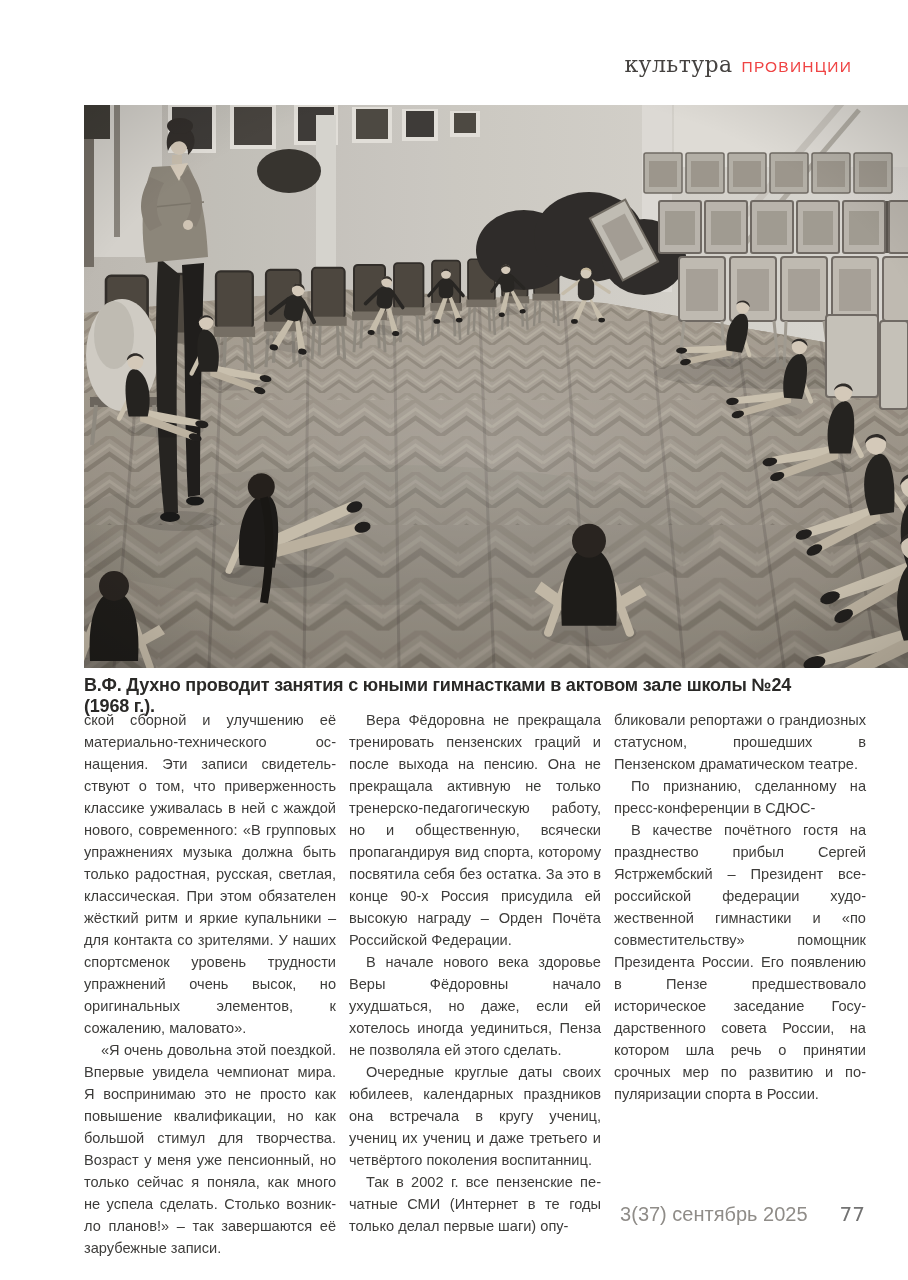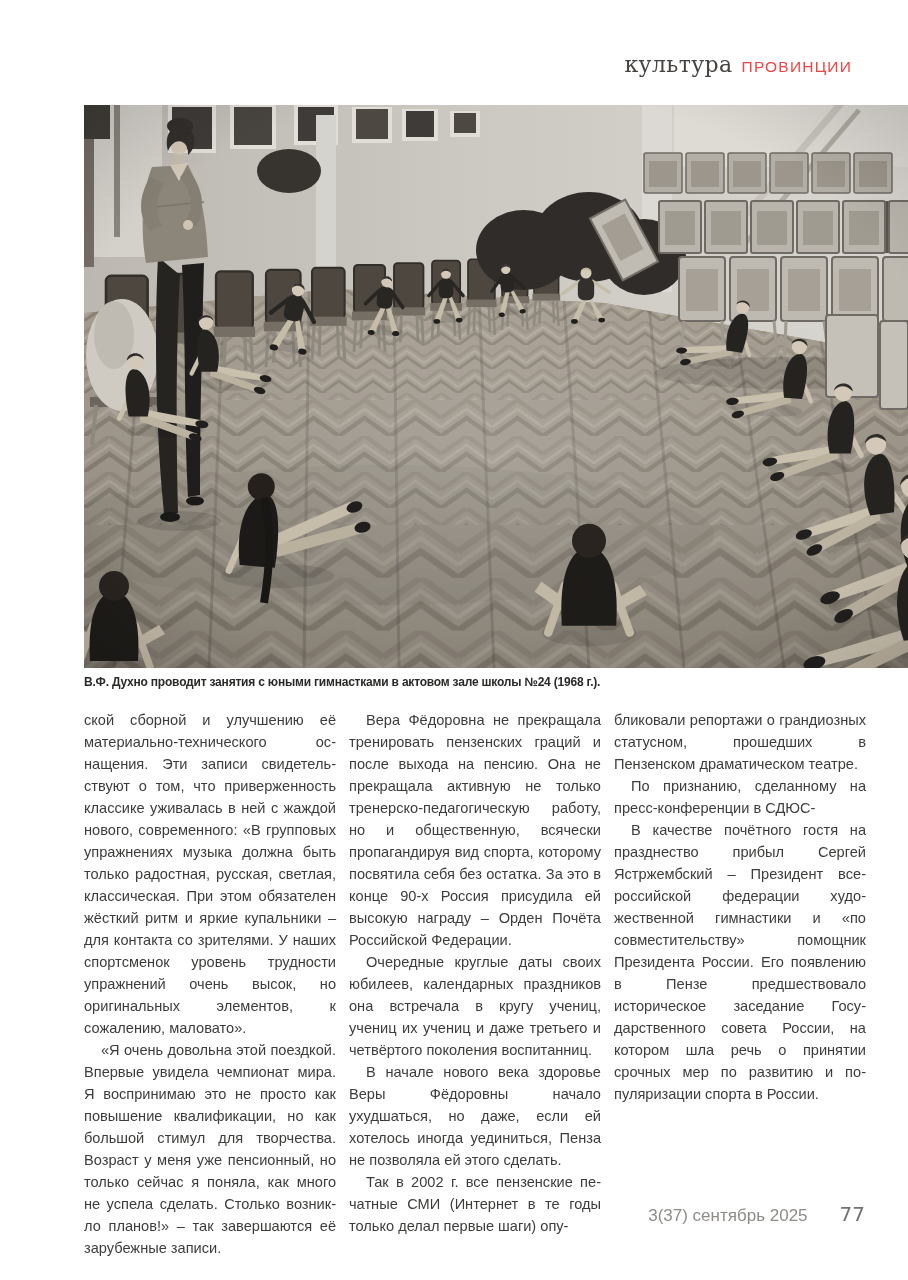--- a/index.html
+++ b/index.html
@@ -10,30 +10,30 @@
   
   .header{position:absolute;top:52px;right:56px;display:flex;align-items:baseline;gap:9px;}
   .brand{font-family:"DejaVu Serif",serif;font-size:22px;color:#454240;letter-spacing:.4px;}
   .section{font-size:15.5px;color:#ef4444;letter-spacing:1.2px;}
   
   .photo{position:absolute;left:84px;top:105px;width:824px;height:563px;}
   .photo svg{display:block;width:100%;height:100%;}
   
   .caption{
     position:absolute;left:84px;top:675px;width:720px;
-    font-size:12px;font-weight:bold;color:#2a2927;letter-spacing:-.2px;
+    font-size:18px;font-weight:bold;color:#2a2927;letter-spacing:-.2px;
   }
   
   .columns{position:absolute;left:84px;top:709px;width:782px;display:flex;gap:13px;}
   .col{flex:1;font-size:14.6px;line-height:22px;text-align:justify;color:#3d3c3a;hyphens:manual;}
   .col p{margin:0;}
   .col p.indent{text-indent:17px;}
   
   .footer{position:absolute;top:1202px;right:43px;display:flex;align-items:baseline;gap:32px;}
-  .issue{font-size:17px;color:#8f8c88;}
+  .issue{font-size:20px;color:#8f8c88;}
   .pagenum{font-size:20px;color:#737373;font-family:"DejaVu Sans",sans-serif;}
 </style>
 </head>
 <body>
 
 <div class="page">
 
   <div class="header">
     <span class="brand">культура</span>
     <span class="section">ПРОВИНЦИИ</span>
@@ -314,22 +314,22 @@
 
   <div class="caption">В.Ф. Духно проводит занятия с юными гимнастками в актовом зале школы №24 (1968 г.).</div>
 
   <div class="columns">
     <div class="col">
       <p>ской сборной и улучшению её материально-технического ос­нащения. Эти записи свидетель­ствуют о том, что привержен­ность классике уживалась в ней с жаждой нового, современно­го: «В групповых упражнениях музыка должна быть только ра­достная, русская, светлая, клас­сическая. При этом обязателен жёсткий ритм и яркие купальни­ки – для контакта со зрителями. У наших спортсменок уровень трудности упражнений очень высок, но оригинальных элемен­тов, к сожалению, маловато».</p>
       <p class="indent">«Я очень довольна этой по­ездкой. Впервые увидела чем­пионат мира. Я воспринимаю это не просто как повышение квалификации, но как большой стимул для творчества. Возраст у меня уже пенсионный, но толь­ко сейчас я поняла, как много не успела сделать. Столько возник­ло планов!» – так завершаются её зарубежные записи.</p>
     </div>
     <div class="col">
       <p class="indent">Вера Фёдоровна не прекраща­ла тренировать пензенских гра­ций и после выхода на пенсию. Она не прекращала активную не только тренерско-педагогиче­скую работу, но и общественную, всячески пропагандируя вид спорта, которому посвятила себя без остатка. За это в конце 90-х Россия присудила ей высокую на­граду – Орден Почёта Российской Федерации.</p>
+      <p class="indent">В начале нового века здоро­вье Веры Фёдоровны начало ухудшаться, но даже, если ей хотелось иногда уединиться, Пенза не позволяла ей этого сделать.</p>
       <p class="indent">Очередные круглые даты сво­их юбилеев, календарных празд­ников она встречала в кругу уче­ниц, учениц их учениц и даже третьего и четвёртого поколе­ния воспитанниц.</p>
-      <p class="indent">В начале нового века здоро­вье Веры Фёдоровны начало ухудшаться, но даже, если ей хотелось иногда уединиться, Пенза не позволяла ей этого сделать.</p>
       <p class="indent">Так в 2002 г. все пензенские пе­чатные СМИ (Интернет в те годы только делал первые шаги) опу-</p>
     </div>
     <div class="col">
       <p>бликовали репортажи о гранди­озных статусном, прошедших в Пензенском драматическом театре.</p>
       <p class="indent">По признанию, сделанному на пресс-конференции в СДЮС-</p>
       <p class="indent">В качестве почётного гостя на празднество прибыл Сергей Ястржембский – Президент все­российской федерации худо­жественной гимнастики и «по совместительству» помощник Президента России. Его появле­нию в Пензе предшествовало историческое заседание Госу­дарственного совета России, на котором шла речь о принятии срочных мер по развитию и по­пуляризации спорта в России.</p>
     </div>
   </div>
 
   <div class="footer">

